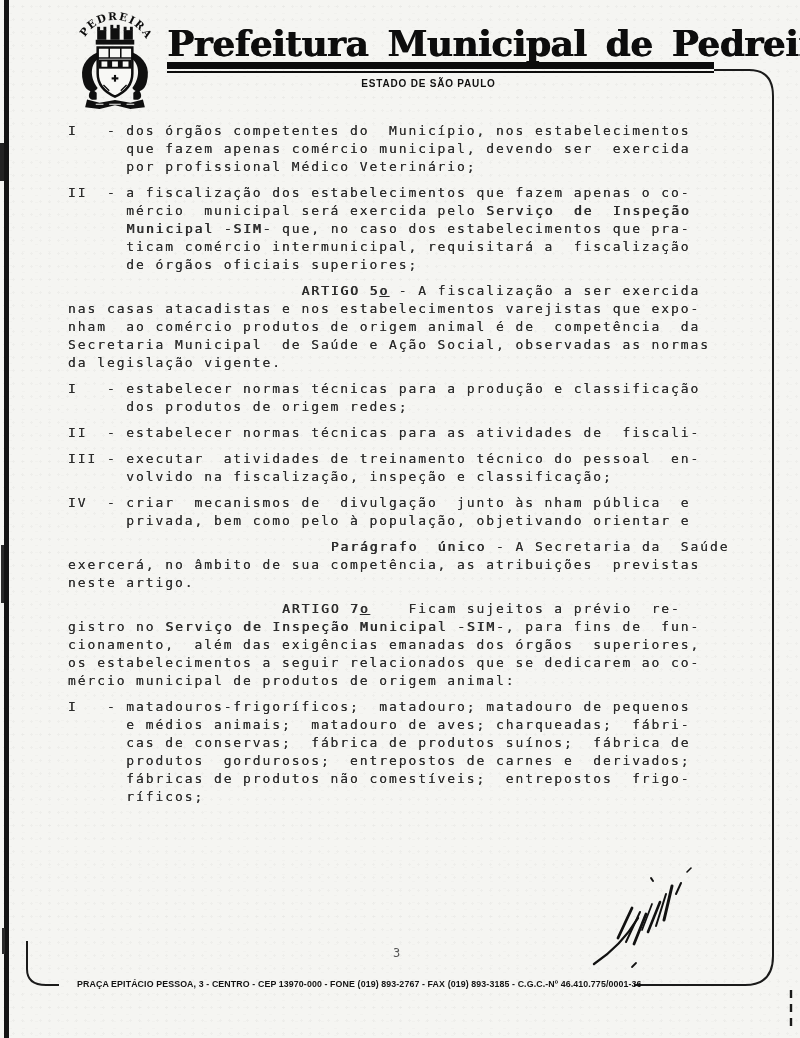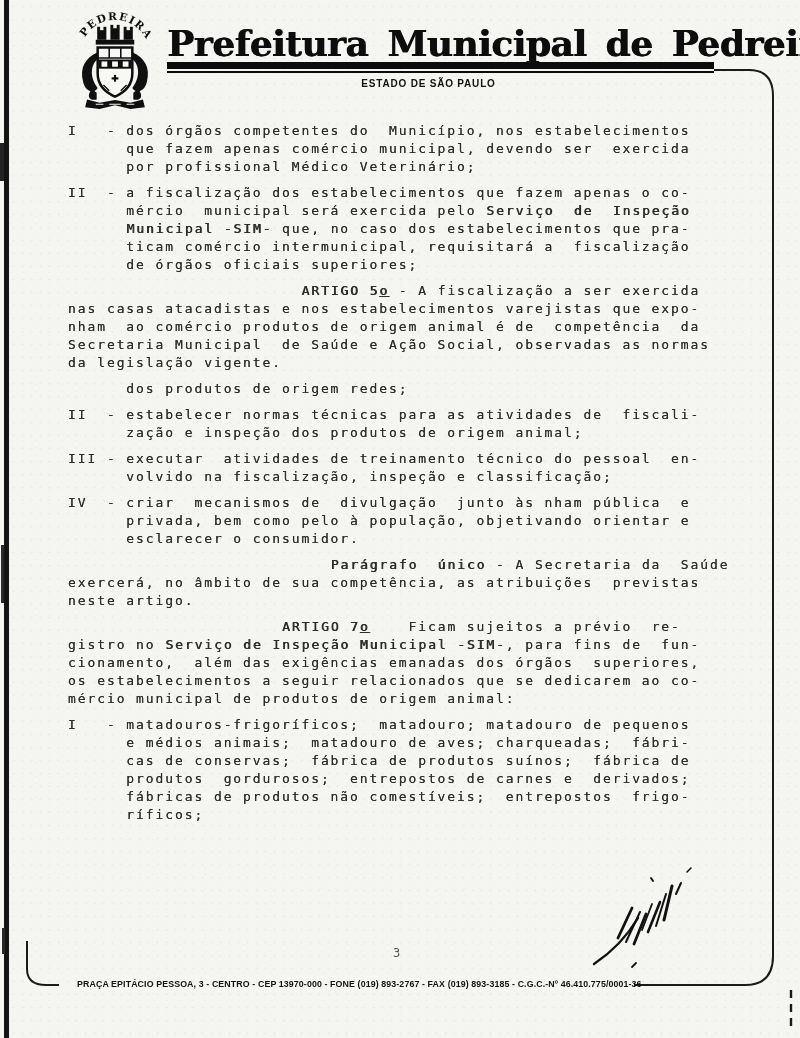--- a/index.html
+++ b/index.html
@@ -118,24 +118,24 @@
   <svg class="frame-svg" width="800" height="1038" viewBox="0 0 800 1038">
     <path d="M714,70 H749 Q773,70 773,96 V956 Q773,985 745,985 H634" fill="none" stroke="#1a1a1a" stroke-width="2"></path>
     <path d="M27,941 V969 Q27,985 46,985 H59" fill="none" stroke="#1a1a1a" stroke-width="2"></path>
     <path d="M791,990 V998 M791,1004 V1012 M791,1018 V1026" stroke="#1a1a1a" stroke-width="2.4"></path>
   </svg>
 
   <div class="body-col">
       <div class="block"><div><span class="">I   - dos órgãos competentes do  Município, nos estabelecimentos</span></div><div><span class="">      que fazem apenas comércio municipal, devendo ser  exercida</span></div><div><span class="">      por profissional Médico Veterinário;</span></div></div>
       <div class="block"><div><span class="">II  - a fiscalização dos estabelecimentos que fazem apenas o co-</span></div><div><span class="">      mércio  municipal será exercida pelo </span><span class="b ">Serviço  de  Inspeção</span></div><div><span class="">      </span><span class="b ">Municipal -SIM-</span><span class=""> que, no caso dos estabelecimentos que pra-</span></div><div><span class="">      ticam comércio intermunicipal, requisitará a  fiscalização</span></div><div><span class="">      de órgãos oficiais superiores;</span></div></div>
       <div class="block"><div><span class="">                        </span><span class="b ">ARTIGO 5</span><span class="b u">o</span><span class=""> - A fiscalização a ser exercida</span></div><div><span class="">nas casas atacadistas e nos estabelecimentos varejistas que expo-</span></div><div><span class="">nham  ao comércio produtos de origem animal é de  competência  da</span></div><div><span class="">Secretaria Municipal  de Saúde e Ação Social, observadas as normas</span></div><div><span class="">da legislação vigente.</span></div></div>
-      <div class="block"><div><span class="">      dos produtos de origem redes;</span></div></div>
-      <div class="block"><div><span class="">II  - estabelecer normas técnicas para as atividades de  fiscali-</span></div><div><span class="">      zação e inspeção dos produtos de origem animal;</span></div></div>
+      <div class="block"><div><span class="">I   - estabelecer normas técnicas para a produção e classificação</span></div><div><span class="">      dos produtos de origem redes;</span></div></div>
+      <div class="block"><div><span class="">II  - estabelecer normas técnicas para as atividades de  fiscali-</span></div></div>
       <div class="block"><div><span class="">III - executar  atividades de treinamento técnico do pessoal  en-</span></div><div><span class="">      volvido na fiscalização, inspeção e classificação;</span></div></div>
-      <div class="block"><div><span class="">IV  - criar  mecanismos de  divulgação  junto às nham pública  e</span></div><div><span class="">      privada, bem como pelo à população, objetivando orientar e</span></div><div><span class="">      esclarecer o consumidor.</span></div></div>
+      <div class="block"><div><span class="">IV  - criar  mecanismos de  divulgação  junto às nham pública  e</span></div><div><span class="">      privada, bem como pelo à população, objetivando orientar e</span></div></div>
       <div class="block"><div><span class="">                           </span><span class="b ">Parágrafo  único</span><span class=""> - A Secretaria da  Saúde</span></div><div><span class="">exercerá, no âmbito de sua competência, as atribuições  previstas</span></div><div><span class="">neste artigo.</span></div></div>
       <div class="block"><div><span class="">                      </span><span class="b ">ARTIGO 7</span><span class="b u">o</span><span class="">    Ficam sujeitos a prévio  re-</span></div><div><span class="">gistro no </span><span class="b ">Serviço de Inspeção Municipal -SIM-</span><span class="">, para fins de  fun-</span></div><div><span class="">cionamento,  além das exigências emanadas dos órgãos  superiores,</span></div><div><span class="">os estabelecimentos a seguir relacionados que se dedicarem ao co-</span></div><div><span class="">mércio municipal de produtos de origem animal:</span></div></div>
       <div class="block"><div><span class="">I   - matadouros-frigoríficos;  matadouro; matadouro de pequenos</span></div><div><span class="">      e médios animais;  matadouro de aves; charqueadas;  fábri-</span></div><div><span class="">      cas de conservas;  fábrica de produtos suínos;  fábrica de</span></div><div><span class="">      produtos  gordurosos;  entrepostos de carnes e  derivados;</span></div><div><span class="">      fábricas de produtos não comestíveis;  entrepostos  frigo-</span></div><div><span class="">      ríficos;</span></div></div>
     </div>
 
   <svg class="signature" viewBox="0 0 116 106">
     <g fill="none" stroke="#111" stroke-linecap="round">
       <path d="M6,100 C24,88 38,74 50,54" stroke-width="2.4"></path>
       <path d="M30,74 L44,44" stroke-width="2.8"></path>
       <path d="M38,78 L52,48" stroke-width="2"></path>

